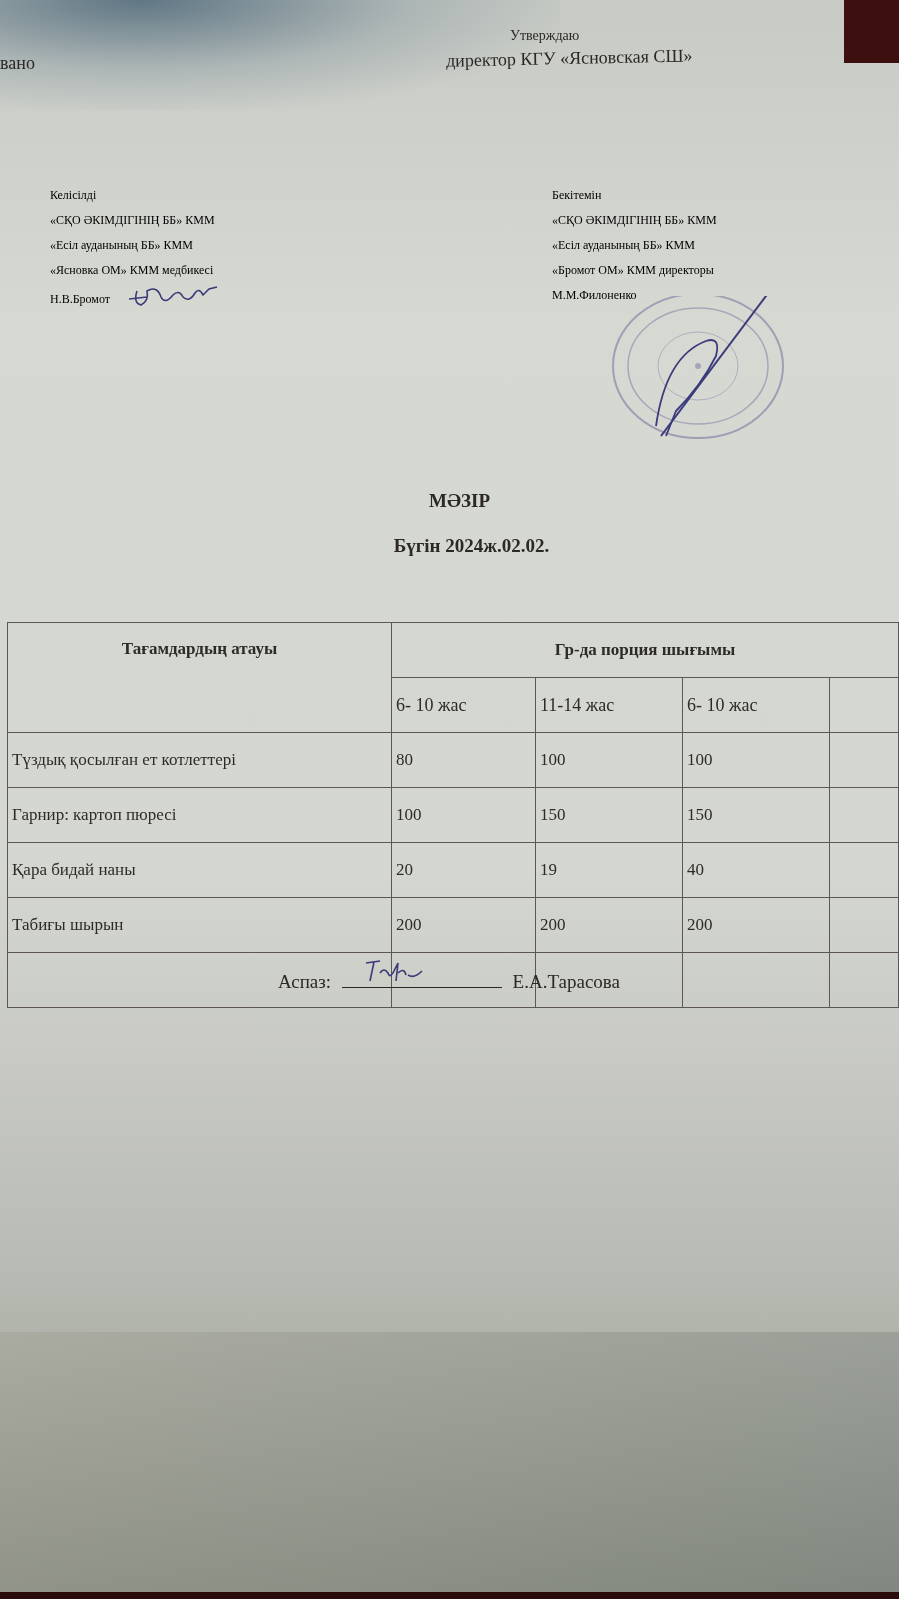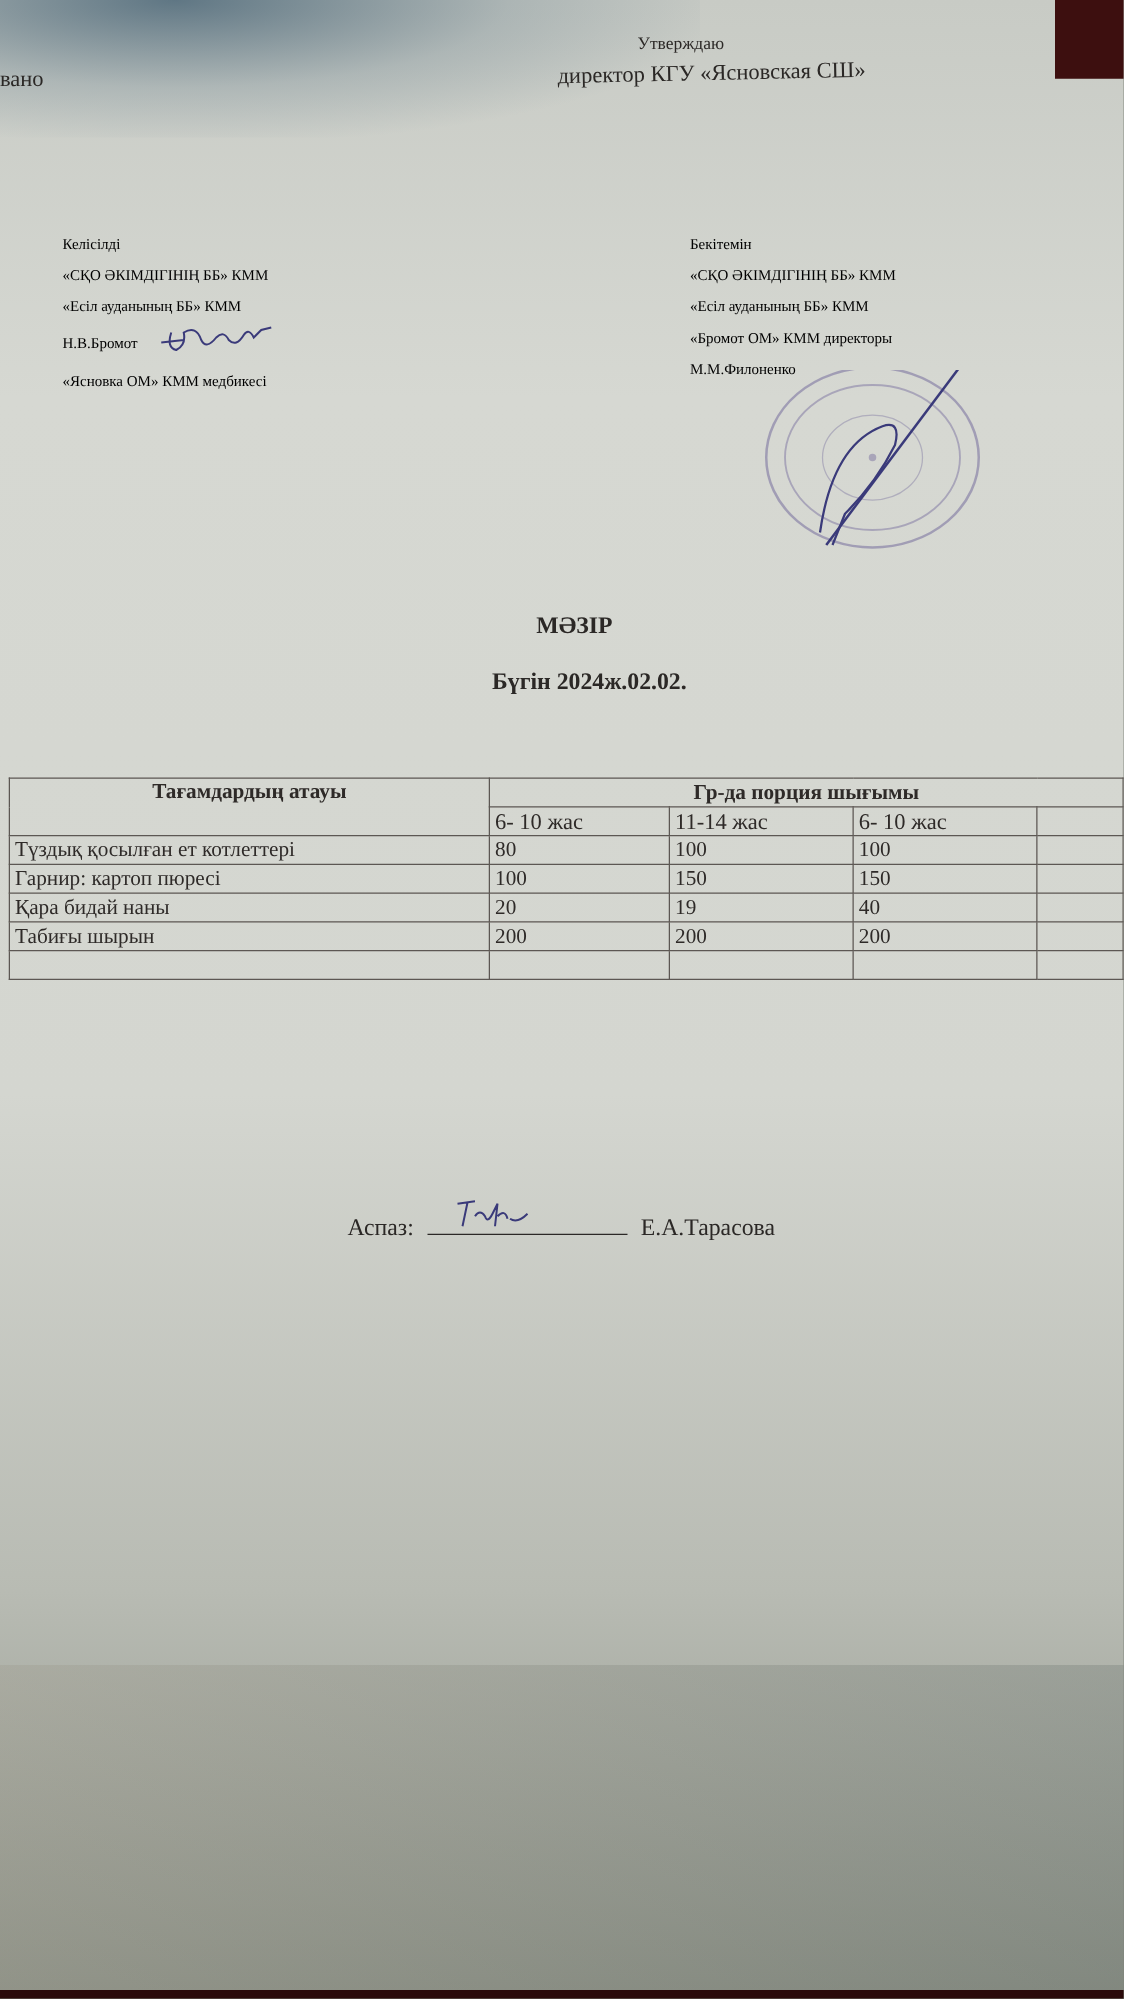--- a/index.html
+++ b/index.html
@@ -44,21 +44,21 @@
 
     .title { position: absolute; left: 0; width: 899px; text-align: center; font-weight: bold; color: #2b2826; }
     .title-main { top: 490px; font-size: 19px; left: 10px; }
     .title-date { top: 535px; font-size: 19px; left: 22px; }
 
     table.menu {
       position: absolute; left: 7px; top: 622px; border-collapse: collapse;
       color: #2e2a28; font-size: 17px;
     }
     table.menu td, table.menu th {
-      border: 1.5px solid #5c5753; padding: 0 4px; height: 22px; text-align: left; font-weight: normal;
+      border: 1.5px solid #5c5753; padding: 16px 4px; height: 22px; text-align: left; font-weight: normal;
     }
     table.menu th.bold { font-weight: bold; text-align: center; }
     .c0 { width: 375px; }
     .c1 { width: 135px; }
     .c2 { width: 138px; }
     .c3 { width: 138px; }
     .c4 { width: 60px; }
     .hdr-age { font-size: 18px; }
 
     .cook { position: absolute; left: 278px; top: 969px; font-size: 19px; color: #2b2826; white-space: nowrap; }
@@ -73,29 +73,29 @@
 <div class="bottom-dark"></div>
 
 <div class="txt top-left">вано</div>
 <div class="txt top-right-1">Утверждаю</div>
 <div class="txt top-right-2">директор КГУ «Ясновская СШ»</div>
 
 <div class="block block-left">
   <div>Келісілді</div>
   <div>«СҚО ӘКІМДІГІНІҢ ББ» КММ</div>
   <div>«Есіл ауданының ББ» КММ</div>
+  <div>«Ясновка ОМ» КММ медбикесі</div>
   <div>
     <span>Н.В.Бромот</span>
     <span class="signature-left">
       <svg width="100" height="26" viewBox="0 0 100 26">
         <path d="M2 16 L20 14 M10 8 Q6 20 14 22 Q22 18 20 8 Q30 2 34 14 Q38 22 46 12 Q52 6 56 14 Q62 20 68 10 Q72 4 76 12 L82 6 L90 4" fill="none" stroke="#3a3a7a" stroke-width="1.6"></path>
       </svg>
     </span>
   </div>
-  <div>«Ясновка ОМ» КММ медбикесі</div>
 </div>
 
 <div class="block block-right">
   <div>Бекітемін</div>
   <div>«СҚО ӘКІМДІГІНІҢ ББ» КММ</div>
   <div>«Есіл ауданының ББ» КММ</div>
   <div>«Бромот ОМ» КММ директоры</div>
   <div>М.М.Филоненко</div>
 </div>
 

